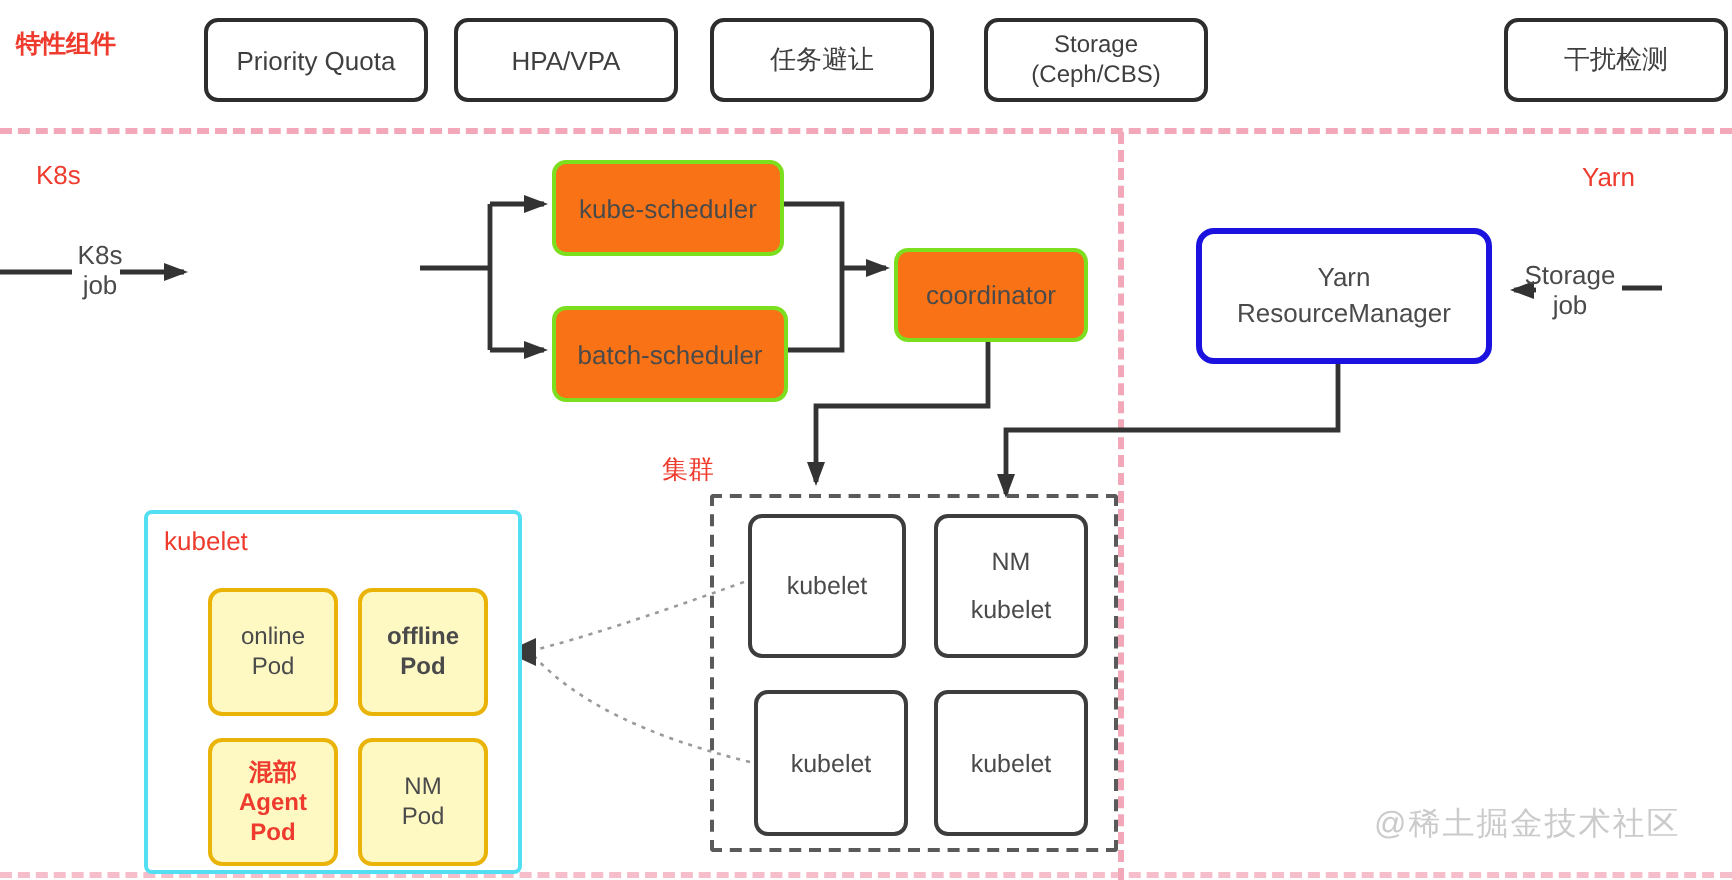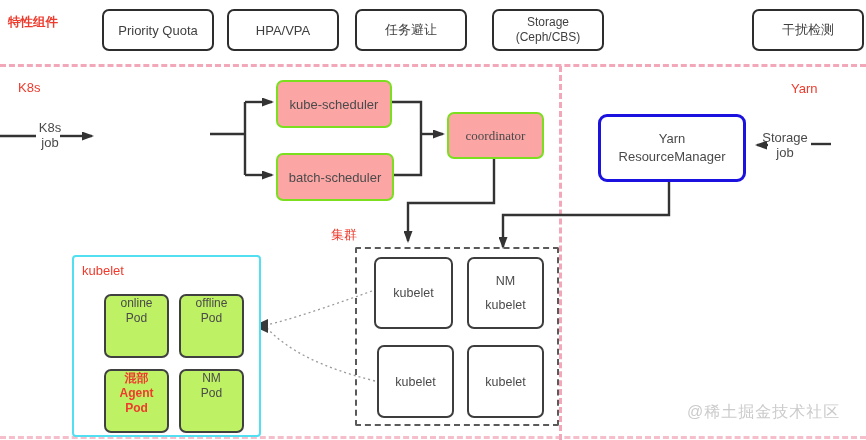--- a/index.html
+++ b/index.html
@@ -17,21 +17,21 @@
     font-size:13px;text-align:center;color:#3f3f3f;
   }
   .feature-box.two-line{font-size:12px;line-height:1.25;}
   .red-label{position:absolute;color:#ee3b2d;font-size:13px;}
   .bold{font-weight:bold;}
   
   .pink-h{position:absolute;height:0;border-top:3px dashed #f3a8ba;}
   .pink-v{position:absolute;width:0;border-left:3px dashed #f3a8ba;}
   
   .node-green{
-    position:absolute;border:2px solid #7bdf20;border-radius:7px;background:#fca5a5;
+    position:absolute;border:2px solid #7bdf20;border-radius:7px;background:#f97316;
     display:flex;align-items:center;justify-content:center;
     font-size:13px;color:#4a4a4a;text-align:center;
   }
   .node-blue{
     position:absolute;border:3px solid #1b12e0;border-radius:9px;background:#fff;
     display:flex;align-items:center;justify-content:center;
     font-size:13px;color:#4a4a4a;text-align:center;line-height:1.35;
   }
   .job-label{
     position:absolute;font-size:13px;color:#4a4a4a;text-align:center;line-height:1.15;
@@ -47,22 +47,22 @@
     gap:10px;font-size:12.5px;color:#4a4a4a;text-align:center;
   }
   .node-prefix:empty{display:none;}
   
   .cyan-box{
     position:absolute;left:72px;top:255px;width:185px;height:178px;
     border:2px solid #52dff2;border-radius:4px;background:#fff;
   }
   .pod-box{
     position:absolute;width:61px;height:60px;
-    border:2px solid #404040;border-radius:7px;background:#bef264;
-    display:flex;justify-content:center;
+    border:2px solid #eab308;border-radius:7px;background:#fef9c3;
+    display:flex;align-items:center;justify-content:center;
     font-size:12px;line-height:1.25;color:#4a4a4a;text-align:center;
   }
   .pod-box.highlight{color:#ee3b2d;font-weight:bold;}
   .watermark{
     position:absolute;left:687px;top:402px;font-size:16px;letter-spacing:1px;
     color:#cbcbcb;
   }
   svg.connectors{position:absolute;left:0;top:0;pointer-events:none;}
 </style>
 </head>
@@ -122,21 +122,21 @@
   <div class="red-label" style="left:791px;top:81px;">Yarn</div>
 
   <div class="job-label pre" style="left:31px;top:121px;width:38px;">K8s
 job</div>
   <div class="node-green" style="left:276px;top:80px;width:112px;height:44px;">
       <span>kube-scheduler</span>
     </div>
   <div class="node-green" style="left:276px;top:153px;width:114px;height:44px;justify-content:center;">
       <span>batch-scheduler</span>
     </div>
-  <div class="node-green" style="left:447px;top:112px;width:93px;height:43px;font-family:Liberation Serif, serif;">
+  <div class="node-green" style="left:447px;top:124px;width:93px;height:43px;">
       <span>coordinator</span>
     </div>
 
   <div class="node-blue pre" style="left:598px;top:114px;width:142px;height:62px;"><span class="pre">Yarn
 ResourceManager</span></div>
   <div class="job-label pre" style="left:762px;top:131px;width:46px;">Storage
 job</div>
 
   <div class="red-label" style="left:331px;top:226px;">集群</div>
   <div class="cluster-box">
@@ -155,21 +155,21 @@
     <div class="cluster-node" style="left:110px;top:96px;width:73px;height:69px;">
 
       <span>kubelet</span>
     </div>
   </div>
 
   <div class="cyan-box">
     <div class="red-label" style="left:8px;top:6px;">kubelet</div>
     <div class="pod-box pre" style="left:30px;top:37px;"><span class="pre">online
 Pod</span></div>
-    <div class="pod-box pre" style="left:105px;top:37px;"><span class="pre">offline
+    <div class="pod-box pre" style="left:105px;top:37px;font-weight:bold;"><span class="pre">offline
 Pod</span></div>
     <div class="pod-box pre highlight" style="left:30px;top:112px;"><span class="pre">混部
 Agent
 Pod</span></div>
     <div class="pod-box pre" style="left:105px;top:112px;"><span class="pre">NM
 Pod</span></div>
   </div>
 
   <div class="watermark">@稀土掘金技术社区</div>
 

